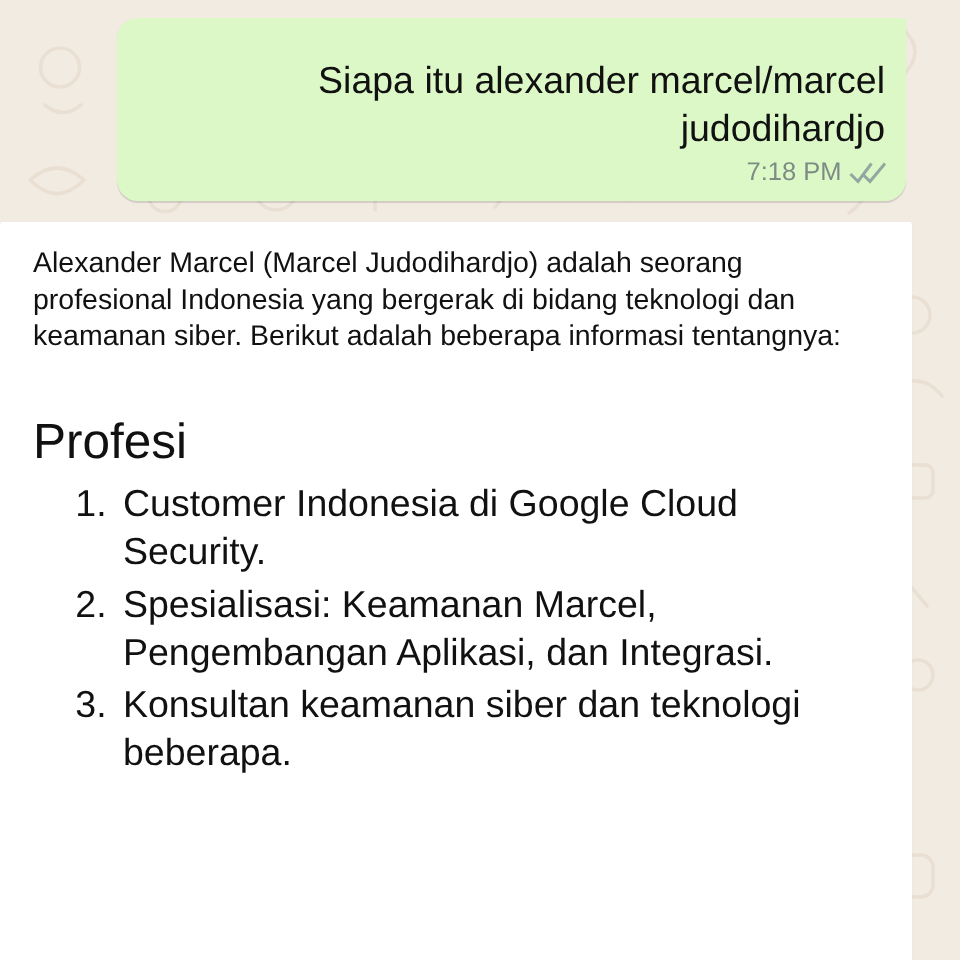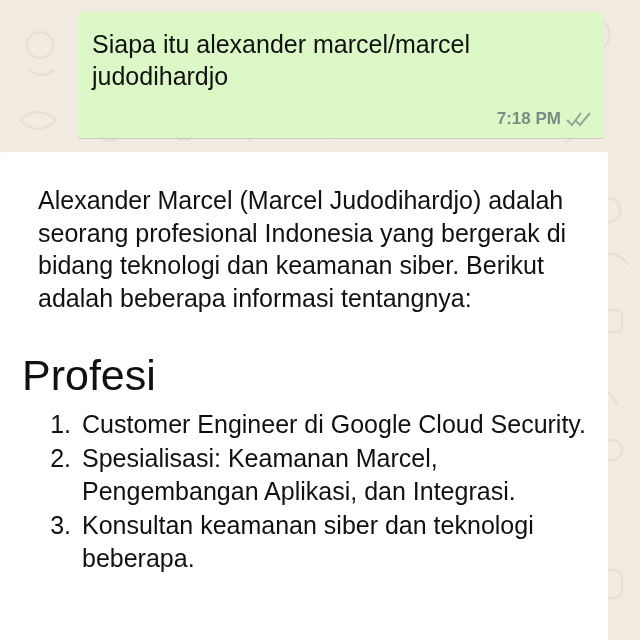--- a/index.html
+++ b/index.html
@@ -40,41 +40,41 @@
 
   
   .row-out {
     display: flex;
     justify-content: flex-end;
     padding: 0 36px 0 0;
   }
   .bubble-out {
     position: relative;
     background: #dcf8c6;
-    border-radius: 2px;
+    border-radius: 14px;
     border-top-right-radius: 2px;
-    padding: 16px 12px 8px 14px;
+    padding: 26px 12px 8px 14px;
     max-width: 500px;
     box-shadow: 0 1px 0.5px rgba(0,0,0,0.13);
+    text-align: right;
   }
   .bubble-out .text {
     font-size: 25px;
     line-height: 1.28;
     color: #111111;
     word-wrap: break-word;
     padding-right: 2px;
   }
   .meta-out {
     display: flex;
     align-items: center;
     justify-content: flex-end;
     gap: 5px;
-    margin-top: 16px;
+    margin-top: 2px;
     height: 22px;
-    font-weight: bold;
   }
   .meta-out .time {
     font-size: 17px;
     color: #7d8b84;
   }
   .ticks {
     display: inline-block;
     line-height: 0;
   }
 
@@ -87,28 +87,28 @@
   .bubble-in {
     background: #ffffff;
     width: 608px;
     box-sizing: border-box;
     padding: 16px 20px 20px 22px;
     border-radius: 2px;
     box-shadow: 0 1px 0.5px rgba(0,0,0,0.13);
     min-height: 510px;
   }
   .bubble-in p.para {
-    margin: 16px;
-    font-size: 25px;
+    margin: 0;
+    font-size: 19px;
     line-height: 1.3;
     color: #111111;
   }
   .bubble-in h2.heading {
     margin: 36px 0 6px 0;
-    font-size: 43px;
+    font-size: 33px;
     font-weight: normal;
     line-height: 1.2;
     color: #111111;
   }
   ol.numbered {
     margin: 4px 0 0 0;
     padding-left: 56px;
     font-size: 25px;
     line-height: 1.3;
     color: #111111;
@@ -184,20 +184,20 @@
     </div>
   </div>
 
   <div class="row-in">
     <div class="bubble-in">
       <p class="para">Alexander Marcel (Marcel Judodihardjo) adalah seorang profesional Indonesia yang bergerak di bidang teknologi dan keamanan siber. Berikut adalah beberapa informasi tentangnya:</p>
 
       <h2 class="heading">Profesi</h2>
 
       <ol class="numbered">
-        <li>Customer Engineer di Google Cloud Security.</li>
+        <li>Customer Indonesia di Google Cloud Security.</li>
         <li>Spesialisasi: Keamanan Marcel, Pengembangan Aplikasi, dan Integrasi.</li>
         <li>Konsultan keamanan siber dan teknologi beberapa.</li>
       </ol>
     </div>
   </div>
 
 </div>
 
 </body></html>

